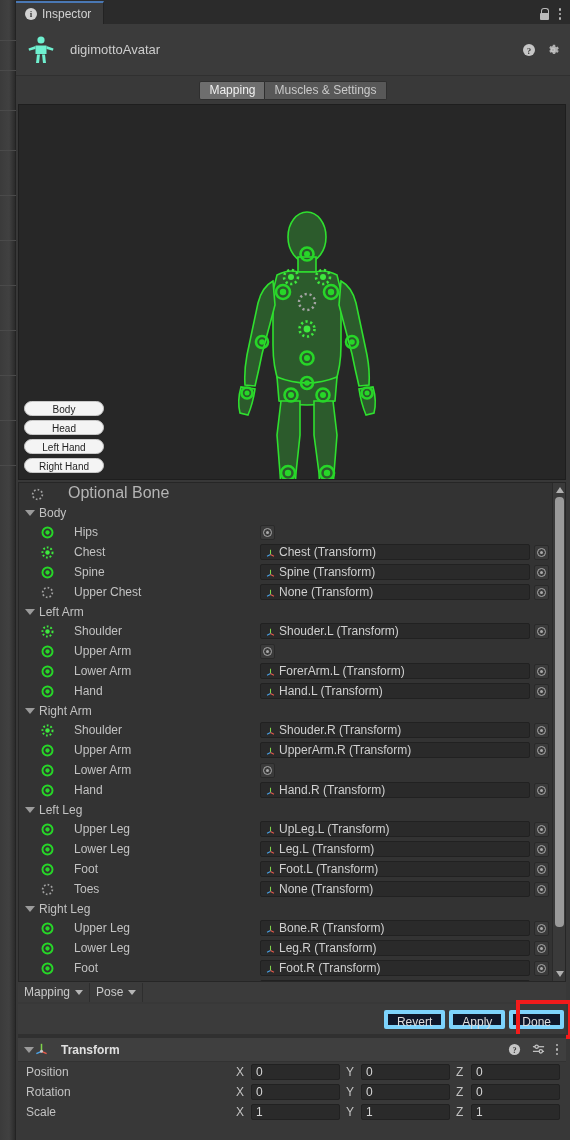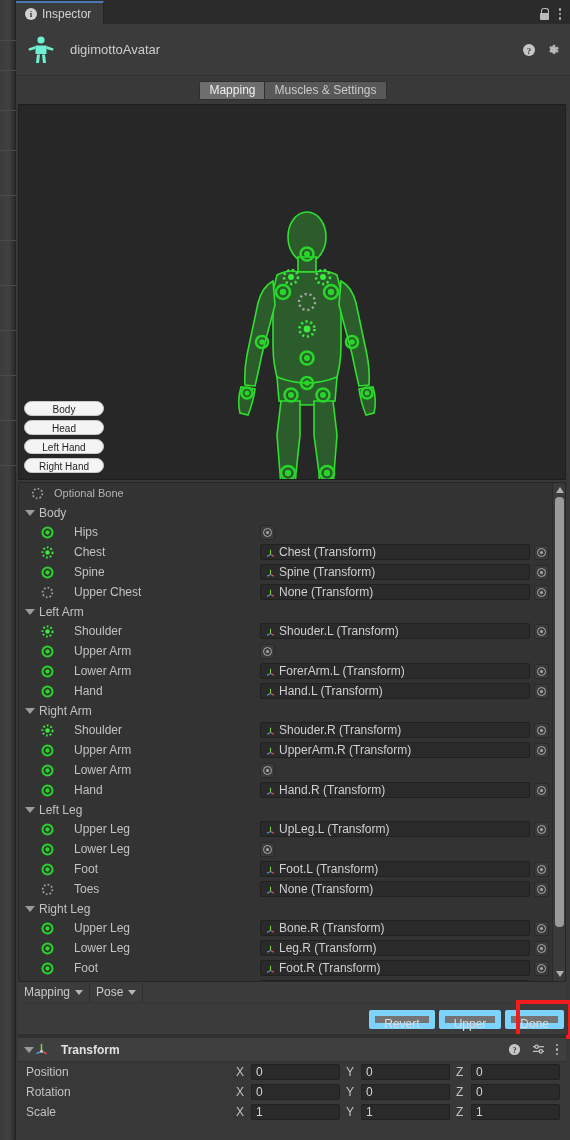--- a/index.html
+++ b/index.html
@@ -105,22 +105,22 @@
   }
 
   
   .bonelist-wrap {
     position: absolute; left: 18px; top: 482px; right: 4px; height: 500px;
     background: #333333; border: 1px solid #262626;
     overflow: hidden;
   }
   .bonelist { position: absolute; left: 0; top: 0; right: 13px; }
   .opt-legend {
-    height: 20px; display: flex; align-items: center; gap: 10px;
-    padding-left: 12px; color: #b4b4b4; font-size: 11px;
+    height: 20px; display: flex; align-items: center; gap: 24px;
+    padding-left: 12px; color: #b4b4b4; font-size: 16px;
   }
   .grp-row {
     height: 19px; display: flex; align-items: center; gap: 4px;
     padding-left: 6px; color: #c2c2c2; font-size: 12px;
   }
   .tri {
     width: 0; height: 0; border-left: 5px solid transparent;
     border-right: 5px solid transparent; border-top: 6px solid #9b9b9b;
   }
   .bone-row {
@@ -180,21 +180,21 @@
 
   
   .actions {
     position: absolute; left: 18px; top: 1004px; right: 4px; height: 30px;
     background: #3b3b3b;
     display: flex; align-items: center; justify-content: flex-end;
     gap: 4px; padding-right: 2px;
   }
   .act-btn {
     height: 19px; min-width: 52px; padding: 0 9px;
-    background: #737373; border: 6px solid #7dd3fc; border-radius: 2px;
+    background: #0f172a; border: 4px solid #7dd3fc; border-radius: 2px;
     color: #dcdcdc; font-size: 12px; line-height: 17px; text-align: center;
   }
   .highlight-box {
     position: absolute; left: 516px; top: 1000px; width: 56px; height: 39px;
     border: 4px solid #f31b1b; pointer-events: none;
   }
 
   
   .comp-divider {
     position: absolute; left: 18px; top: 1034px; right: 4px; height: 4px;
@@ -643,20 +643,28 @@
               <i></i>
             </span>
           </span>
         </div>
         <div class="bone-row">
           <span class="mk"><svg width="13" height="13" viewBox="0 0 14 14">
               <circle cx="7" cy="7" r="5.4" fill="none" stroke="#27d628" stroke-width="2.1"></circle>
               <circle cx="7" cy="7" r="2.3" fill="#27d628"></circle>
             </svg></span>
           <span class="bone-label">Lower Leg</span>
+          <span class="obj-field">
+            <svg width="11" height="11" viewBox="0 0 16 16" style="flex:0 0 auto">
+              <line x1="8" y1="11" x2="8" y2="4" stroke="#7fd44a" stroke-width="1.5"></line>
+              <line x1="8" y1="11" x2="3" y2="13.5" stroke="#4aa3e8" stroke-width="1.5"></line>
+              <line x1="8" y1="11" x2="13" y2="13.5" stroke="#e85a4a" stroke-width="1.5"></line>
+            </svg>
+            <span>Leg.L (Transform)</span>
+          </span>
           <span class="obj-picker">
             <span class="picker-dot">
               <i></i>
             </span>
           </span>
         </div>
         <div class="bone-row">
           <span class="mk"><svg width="13" height="13" viewBox="0 0 14 14">
               <circle cx="7" cy="7" r="5.4" fill="none" stroke="#27d628" stroke-width="2.1"></circle>
               <circle cx="7" cy="7" r="2.3" fill="#27d628"></circle>
@@ -783,21 +791,21 @@
       <span class="caret"></span>
     </div>
     <div class="mp-btn">
       <span>Pose</span>
       <span class="caret"></span>
     </div>
   </div>
 
   <div class="actions">
     <div class="act-btn">Revert</div>
-    <div class="act-btn">Upper</div>
+    <div class="act-btn">Apply</div>
     <div class="act-btn">Done</div>
   </div>
   <div class="highlight-box"></div>
 
   <div class="comp-divider"></div>
   <div class="comp-header">
     <span class="tri"></span>
     <span>
       <svg width="15" height="15" viewBox="0 0 16 16">
         <line x1="8" y1="11" x2="8" y2="3" stroke="#7fd44a" stroke-width="1.6"></line>

